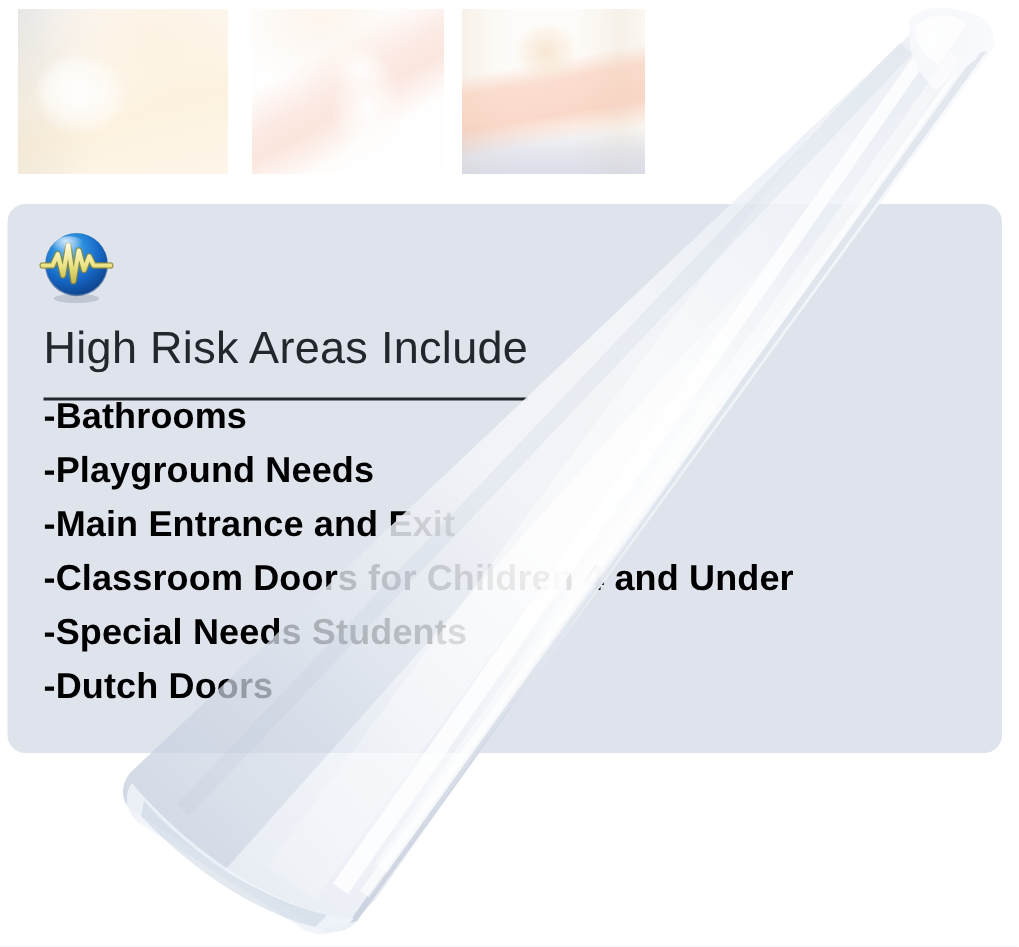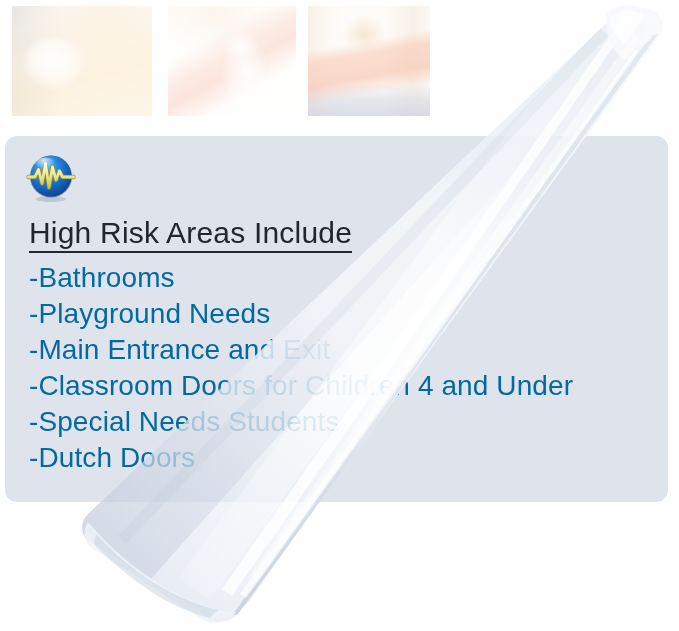--- a/index.html
+++ b/index.html
@@ -106,37 +106,37 @@
   #panel-heading {
     position: absolute;
     left: 24px;
     top: 81px;
     font-size: 30px;
     font-weight: 400;
     color: #22262d;
     letter-spacing: .2px;
     white-space: nowrap;
     border-bottom: 2px solid #22262d;
-    padding-bottom: 2px;
+    padding-bottom: 16px;
     line-height: 1.05;
   }
 
   
   #risk-list {
     position: absolute;
     left: 24px;
     top: 124px;
     margin: 0;
     padding: 0;
     list-style: none;
   }
   #risk-list li {
-    font-size: 28px;
-    font-weight: 400;
-    color: #0369a1;
+    font-size: 24px;
+    font-weight: 700;
+    color: #000000;
     line-height: 36px;
     white-space: nowrap;
     letter-spacing: .1px;
   }
 
   
   #door-guard {
     position: absolute;
     left: 0; top: 0;
     width: 679px; height: 631px;

